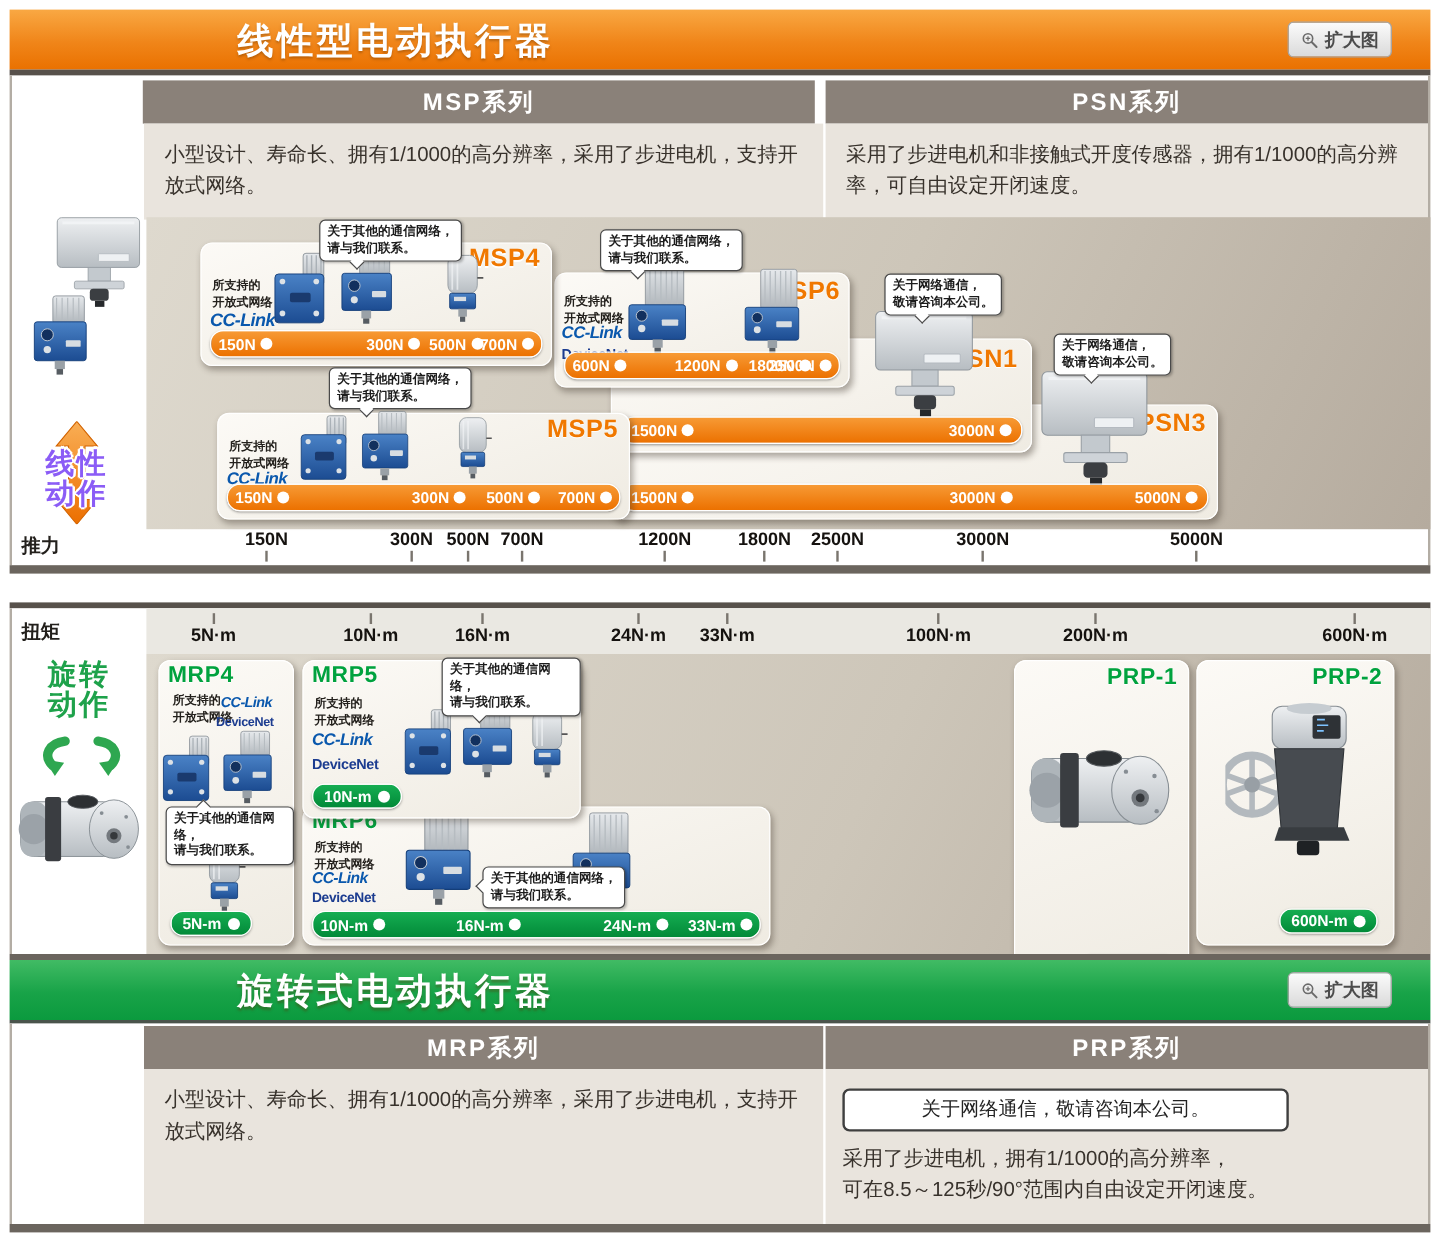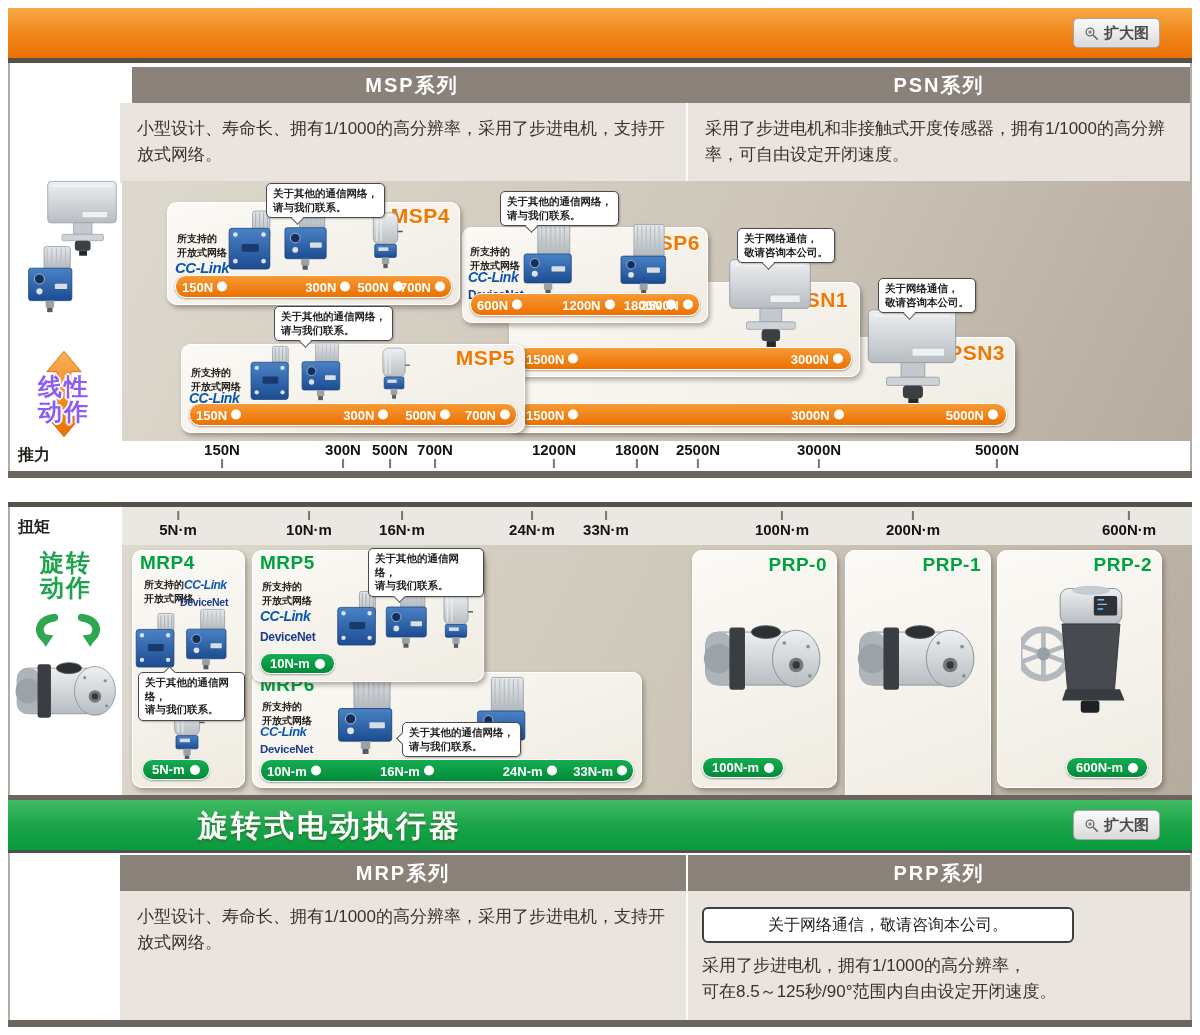--- a/index.html
+++ b/index.html
@@ -172,31 +172,32 @@
     <symbol id="s-mag" viewBox="0 0 20 20">
       <circle cx="8" cy="8" r="5.2" fill="none" stroke="#6b6b6b" stroke-width="1.8"></circle>
       <path d="M12 12l5.5 5.5" stroke="#6b6b6b" stroke-width="2.2" stroke-linecap="round"></path>
       <path d="M5.5 8h5M8 5.5v5" stroke="#6b6b6b" stroke-width="1.4"></path>
     </symbol>
   </defs>
 </svg>
 
 <div class="panel" style="top:8px;height:470px">
   <div class="hd hd-orange">
+    <div class="hd-title">线性型电动执行器</div>
     <button class="btn-enlarge">
       <svg width="15" height="15">
           <use href="#s-mag"></use>
         </svg>
       <span>扩大图</span>
     </button>
   </div>
   <div class="strip-dark" style="top:50px;height:5px"></div>
   <div class="content" style="top:55px;height:408px">
 
-    <div class="series-bar" style="left:122px;top:4px;width:560px">
+    <div class="series-bar" style="left:109px;top:4px;width:560px">
       <span>MSP系列</span>
     </div>
     <div class="series-bar" style="left:678px;top:4px;width:502px">
       <span>PSN系列</span>
     </div>
     <div class="desc-block" style="left:110px;top:40px;width:566px;height:80px">小型设计、寿命长、拥有1/1000的高分辨率，采用了步进电机，支持开放式网络。</div>
     <div class="desc-block" style="left:678px;top:40px;width:502px;height:80px">采用了步进电机和非接触式开度传感器，拥有1/1000的高分辨率，可自由设定开闭速度。</div>
 
     <svg class="abs" style="left:14px;top:117px" width="100" height="140" viewBox="0 0 100 140">
       <use href="#s-psn" x="18" y="0" width="80" height="80"></use>
@@ -460,30 +461,20 @@
               <span>24N-m</span>
               <span class="dot"></span>
             </span>
           <span class="rl" style="right:6px">
               <span>33N-m</span>
               <span class="dot"></span>
             </span>
         </div>
       </div>
 
-      <div class="pbox" style="left:570px;top:5px;width:145px;height:238px">
-        <div class="model-g" style="right:10px;top:4px">PRP-0</div>
-        <svg class="abs" style="left:10px;top:60px" width="128" height="88" viewBox="0 0 140 96">
-            <use href="#s-prp"></use>
-          </svg>
-        <div class="pill-g" style="left:10px;bottom:10px">
-          <span>100N-m</span>
-            <span class="dot"></span>
-        </div>
-      </div>
 
       <div class="pbox" style="left:723px;top:5px;width:146px;height:276px">
         <div class="model-g" style="right:10px;top:4px">PRP-1</div>
         <svg class="abs" style="left:11px;top:60px" width="128" height="88" viewBox="0 0 140 96">
             <use href="#s-prp"></use>
           </svg>
         <div class="pill-g" style="right:10px;bottom:10px">
           <span class="dot"></span>
             <span>200N-m</span>
         </div>

